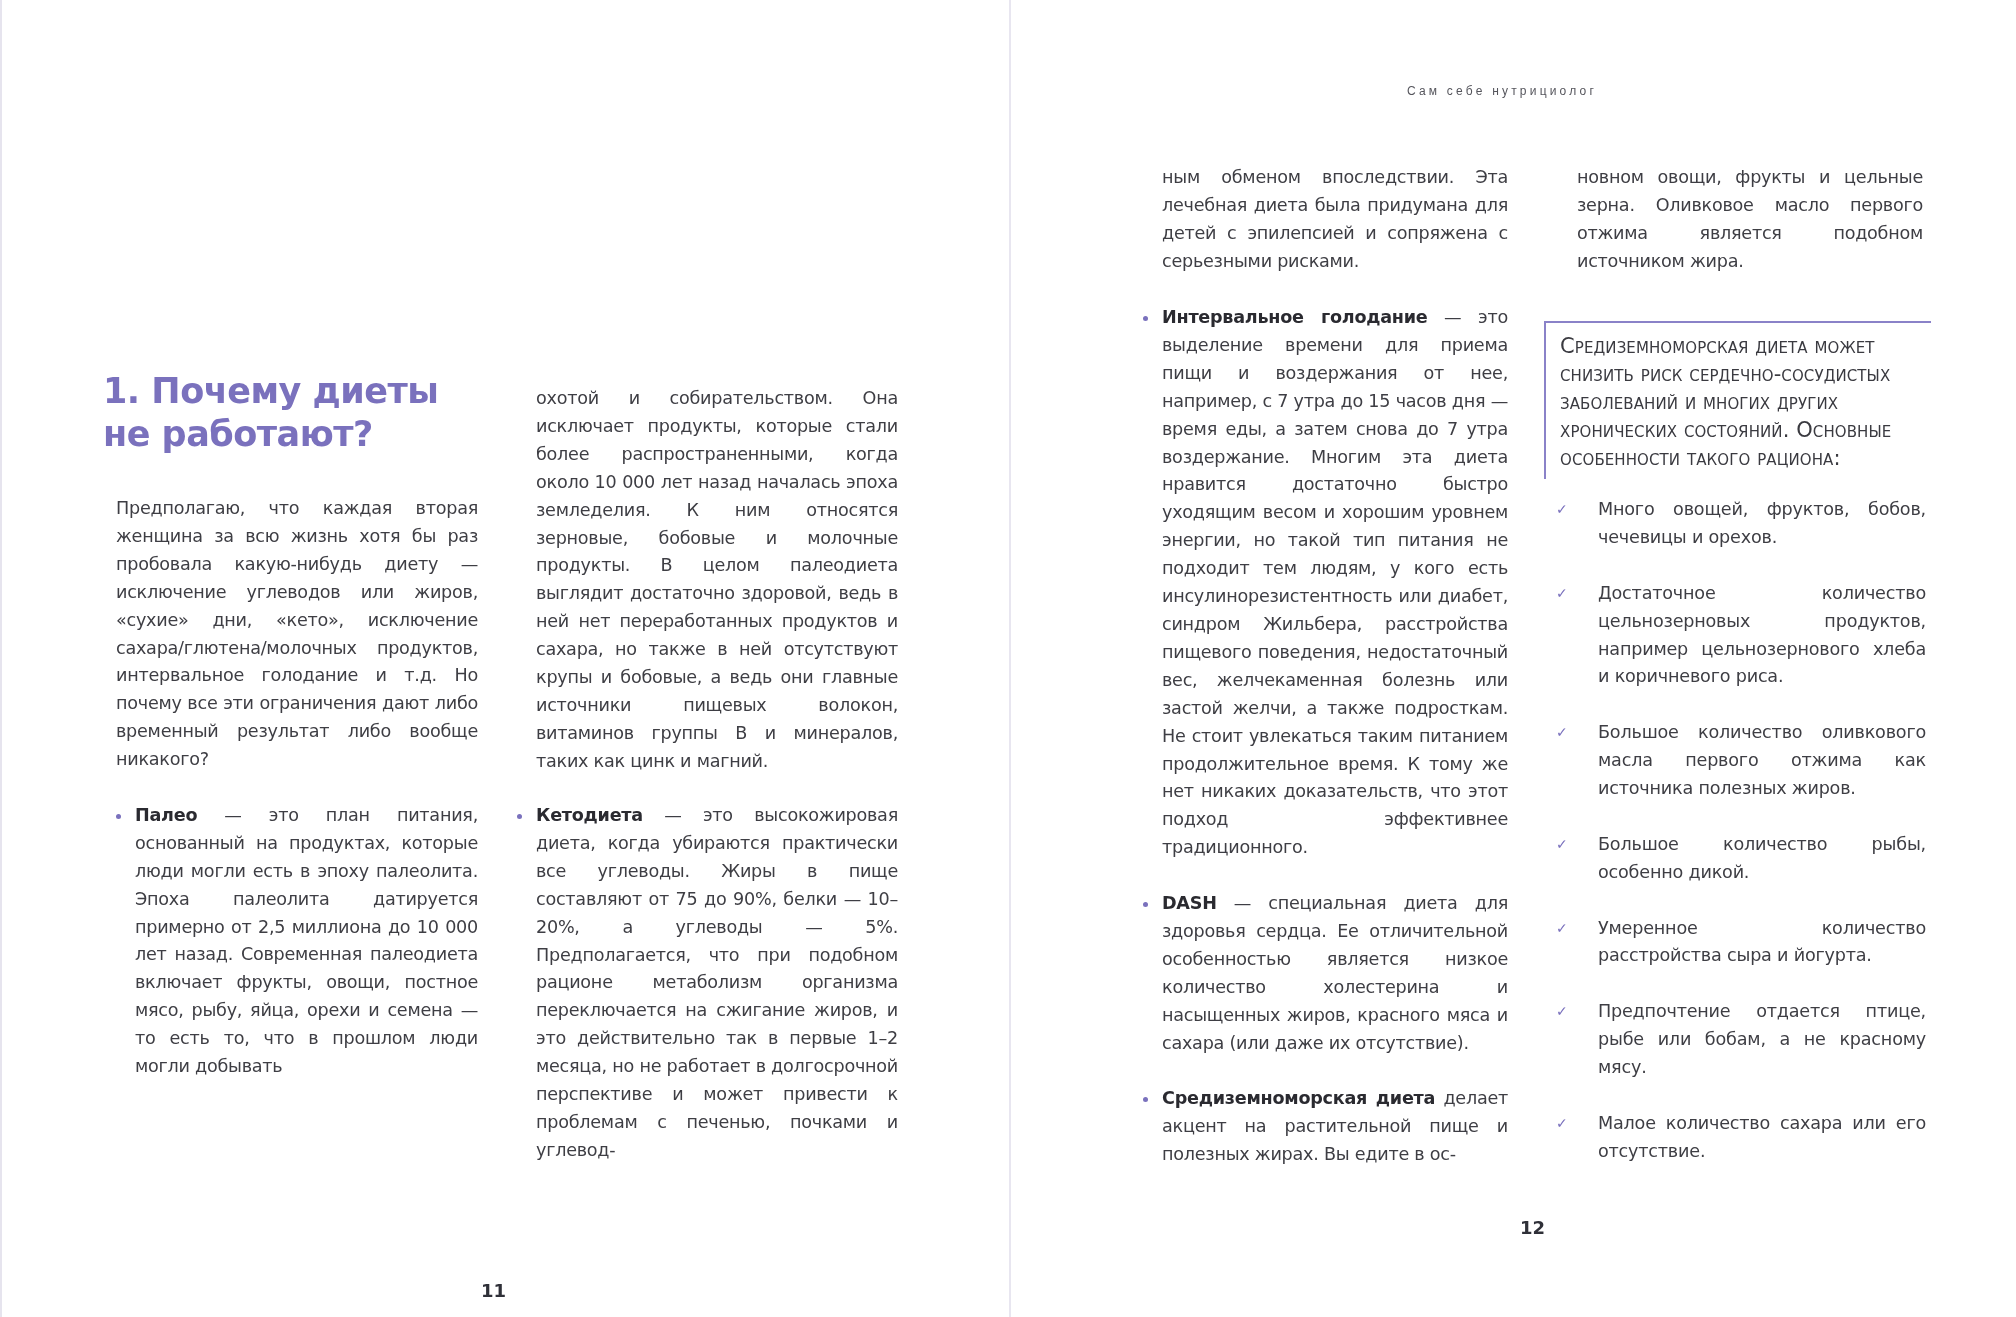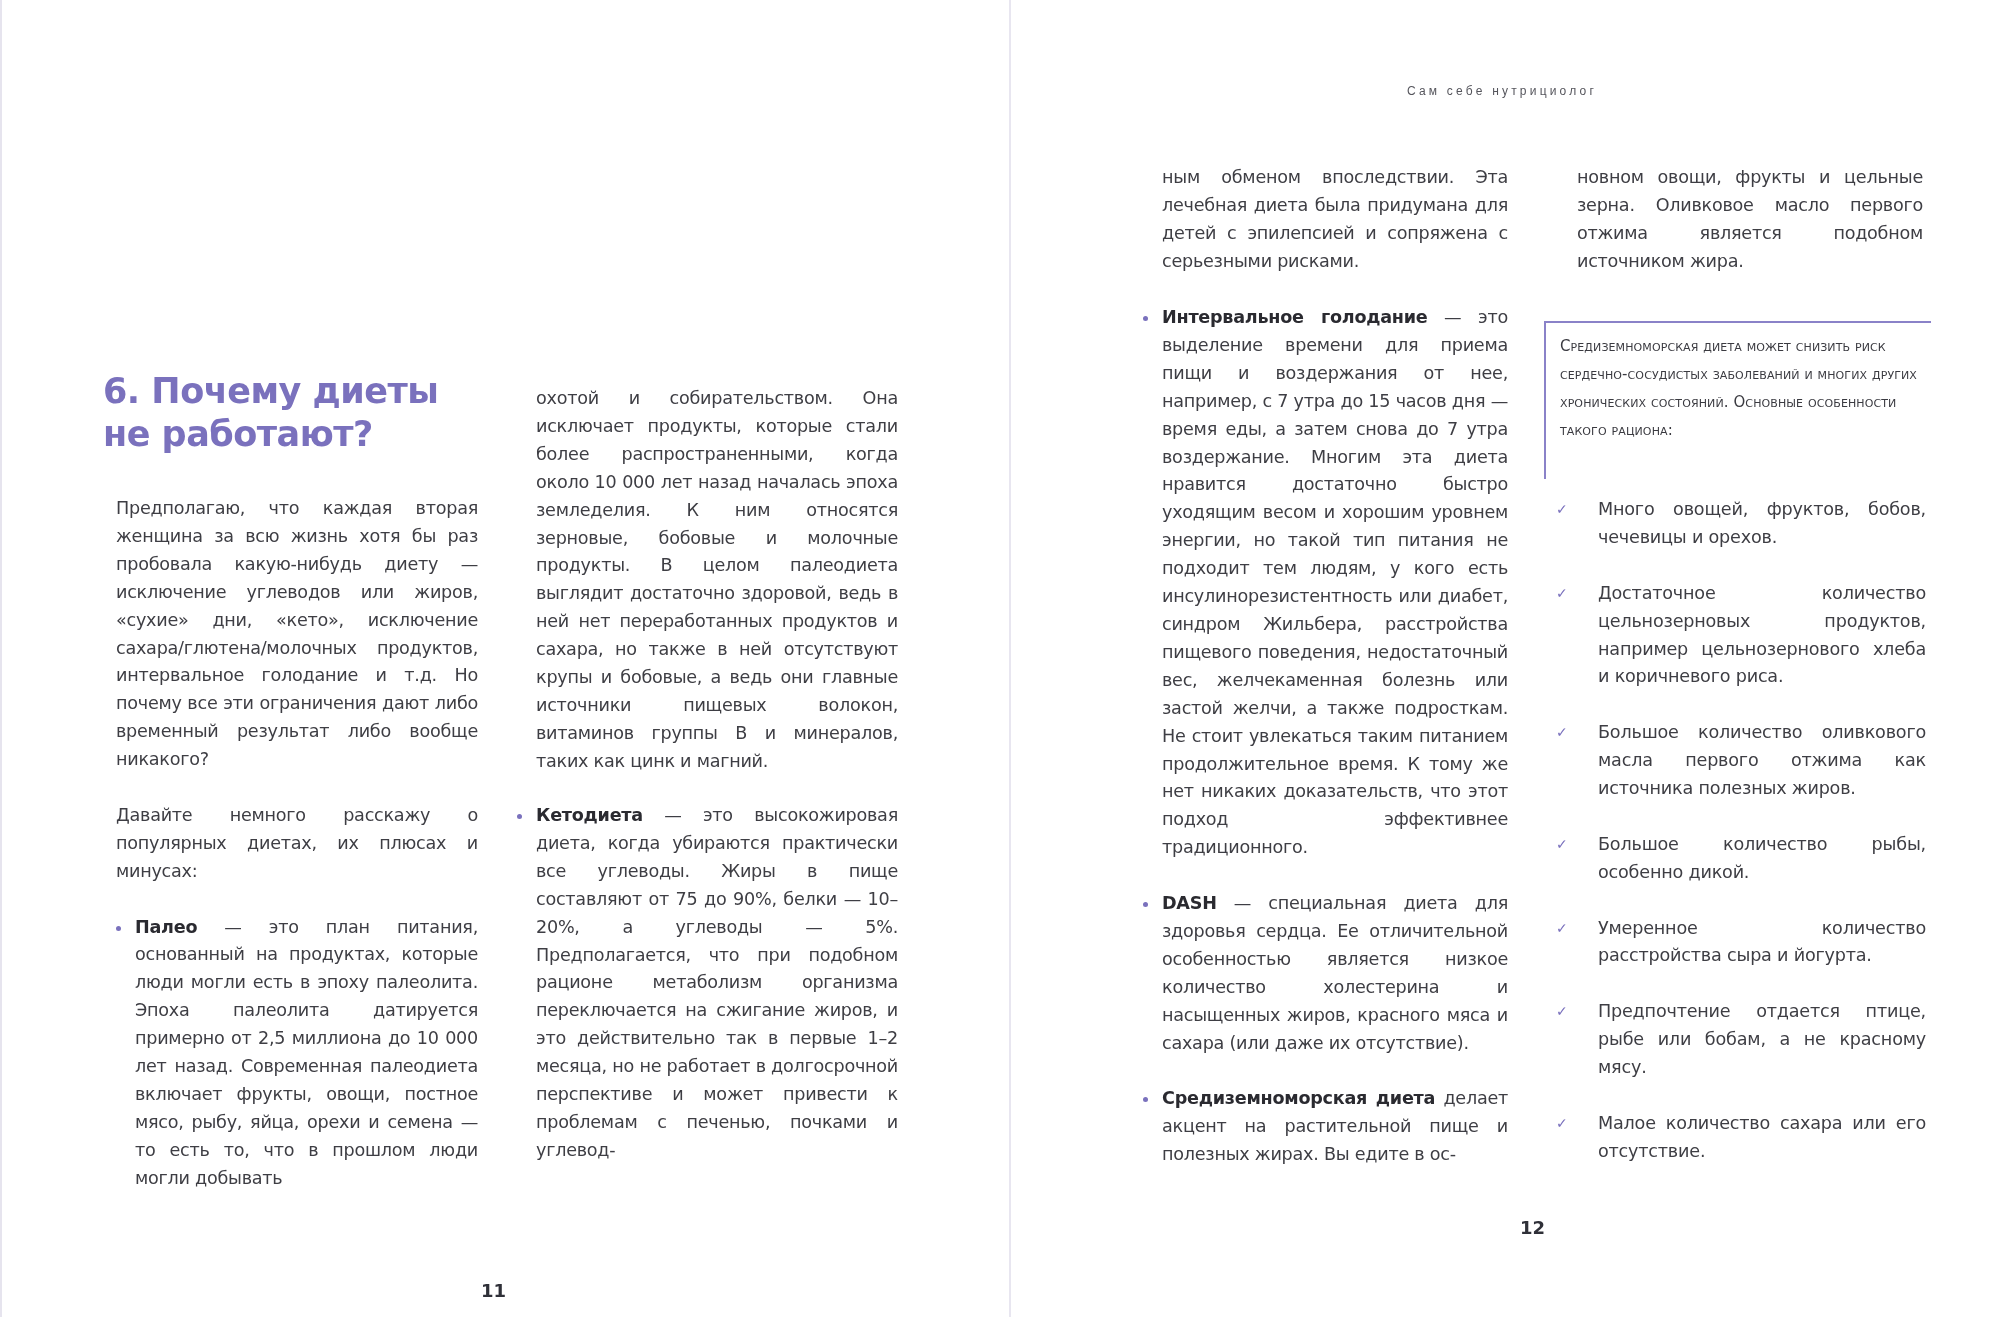--- a/index.html
+++ b/index.html
@@ -48,21 +48,21 @@
   .col3 { left: 1162px; top: 164px; width: 346px; }
   .col3-bullets { left: 1143px; top: 304px; width: 365px; }
   .col4 { left: 1577px; top: 164px; width: 346px; }
   .callout {
     position: absolute; left: 1544px; top: 321px; width: 385px; height: 156px;
     border-top: 2px solid #8a82c8; border-left: 2px solid #8a82c8;
   }
   .callout-text {
     position: absolute; left: 1560px; top: 332px; width: 360px;
     font-family: "DejaVu Sans", sans-serif;
-    font-variant: small-caps; font-size: 15px; line-height: 28px; color: #3a3a40;
+    font-variant: small-caps; font-size: 21px; line-height: 28px; color: #3a3a40;
     letter-spacing: 0.1px;
   }
   .checklist {
     position: absolute; left: 1556px; top: 496px; width: 370px;
     list-style: none; margin: 0; padding: 0;
     font-family: "DejaVu Sans", sans-serif;
     font-size: 17.6px; line-height: 27.9px; color: #3e3e44; letter-spacing: -0.2px;
   }
   .checklist li { position: relative; padding-left: 42px; margin-bottom: 27.9px; }
   .check-icon {
@@ -76,25 +76,24 @@
   .pn-right { left: 1520px; top: 1217px; }
 </style>
 </head>
 <body>
 
 <div class="page-edge-left"></div>
 <div class="spine"></div>
 
 <div class="running-head">Сам себе нутрициолог</div>
 
-<h1 class="chapter-title">6. Почему диеты не работают?</h1>
+<h1 class="chapter-title">1. Почему диеты не работают?</h1>
 
 <div class="col col1">
   <p style="text-align:justify">Предполагаю, что каждая вторая женщина за всю жизнь хотя бы раз пробовала какую-нибудь диету — исключение углеводов или жиров, «сухие» дни, «кето», исключение сахара/глютена/молочных продуктов, интервальное голодание и т.д. Но почему все эти ограничения дают либо временный результат либо вообще никакого?</p>
-  <p style="text-align:justify">Давайте немного расскажу о популярных диетах, их плюсах и минусах:</p>
   <ul class="bullets">
     <li class="no-gap" style="text-align:justify">
       <span class="bullet-dot"></span>
       <span class="term">Палео</span><span> — это план питания, основанный на продуктах, которые люди могли есть в эпоху палеолита. Эпоха палеолита датируется примерно от 2,5 миллиона до 10 000 лет назад. Современная палеодиета включает фрукты, овощи, постное мясо, рыбу, яйца, орехи и семена — то есть то, что в прошлом люди могли добывать</span>
     </li>
   </ul>
 </div>
 
 <div class="col col2">
   <p style="text-align:justify">охотой и собирательством. Она исключает продукты, которые стали более распространенными, когда около 10 000 лет назад началась эпоха земледелия. К ним относятся зерновые, бобовые и молочные продукты. В целом палеодиета выглядит достаточно здоровой, ведь в ней нет переработанных продуктов и сахара, но также в ней отсутствуют крупы и бобовые, а ведь они главные источники пищевых волокон, витаминов группы В и минералов, таких как цинк и магний.</p>

